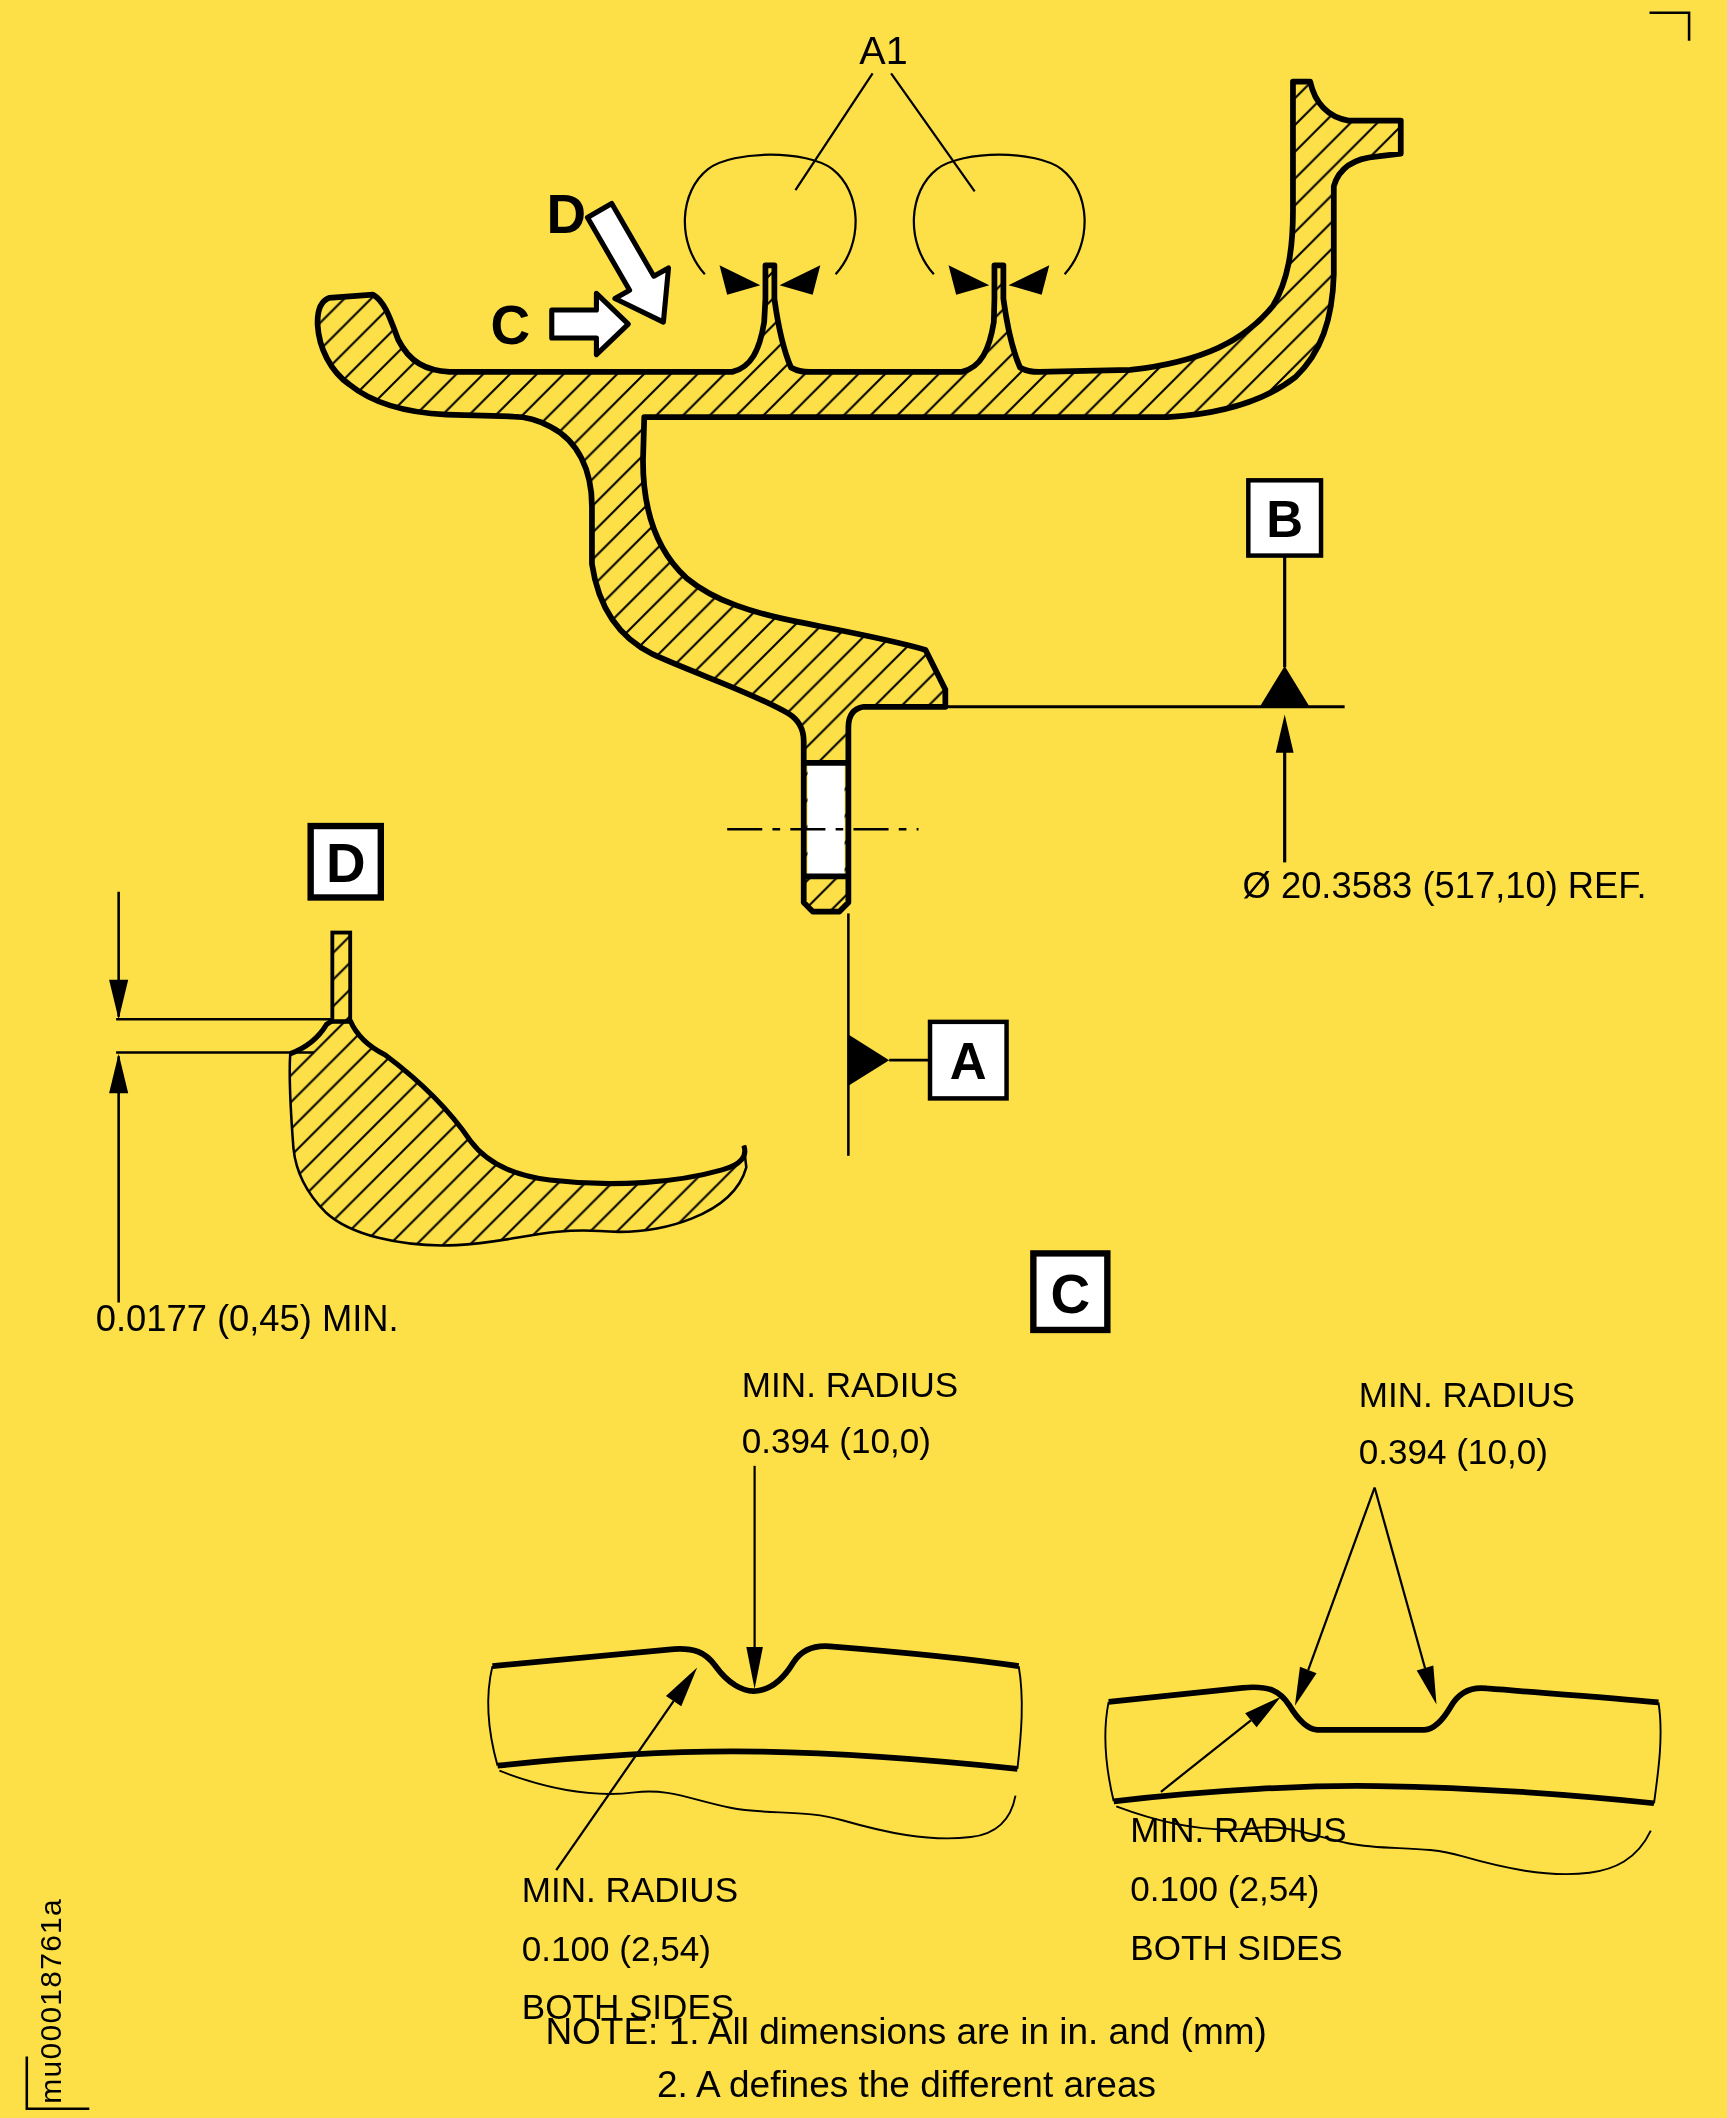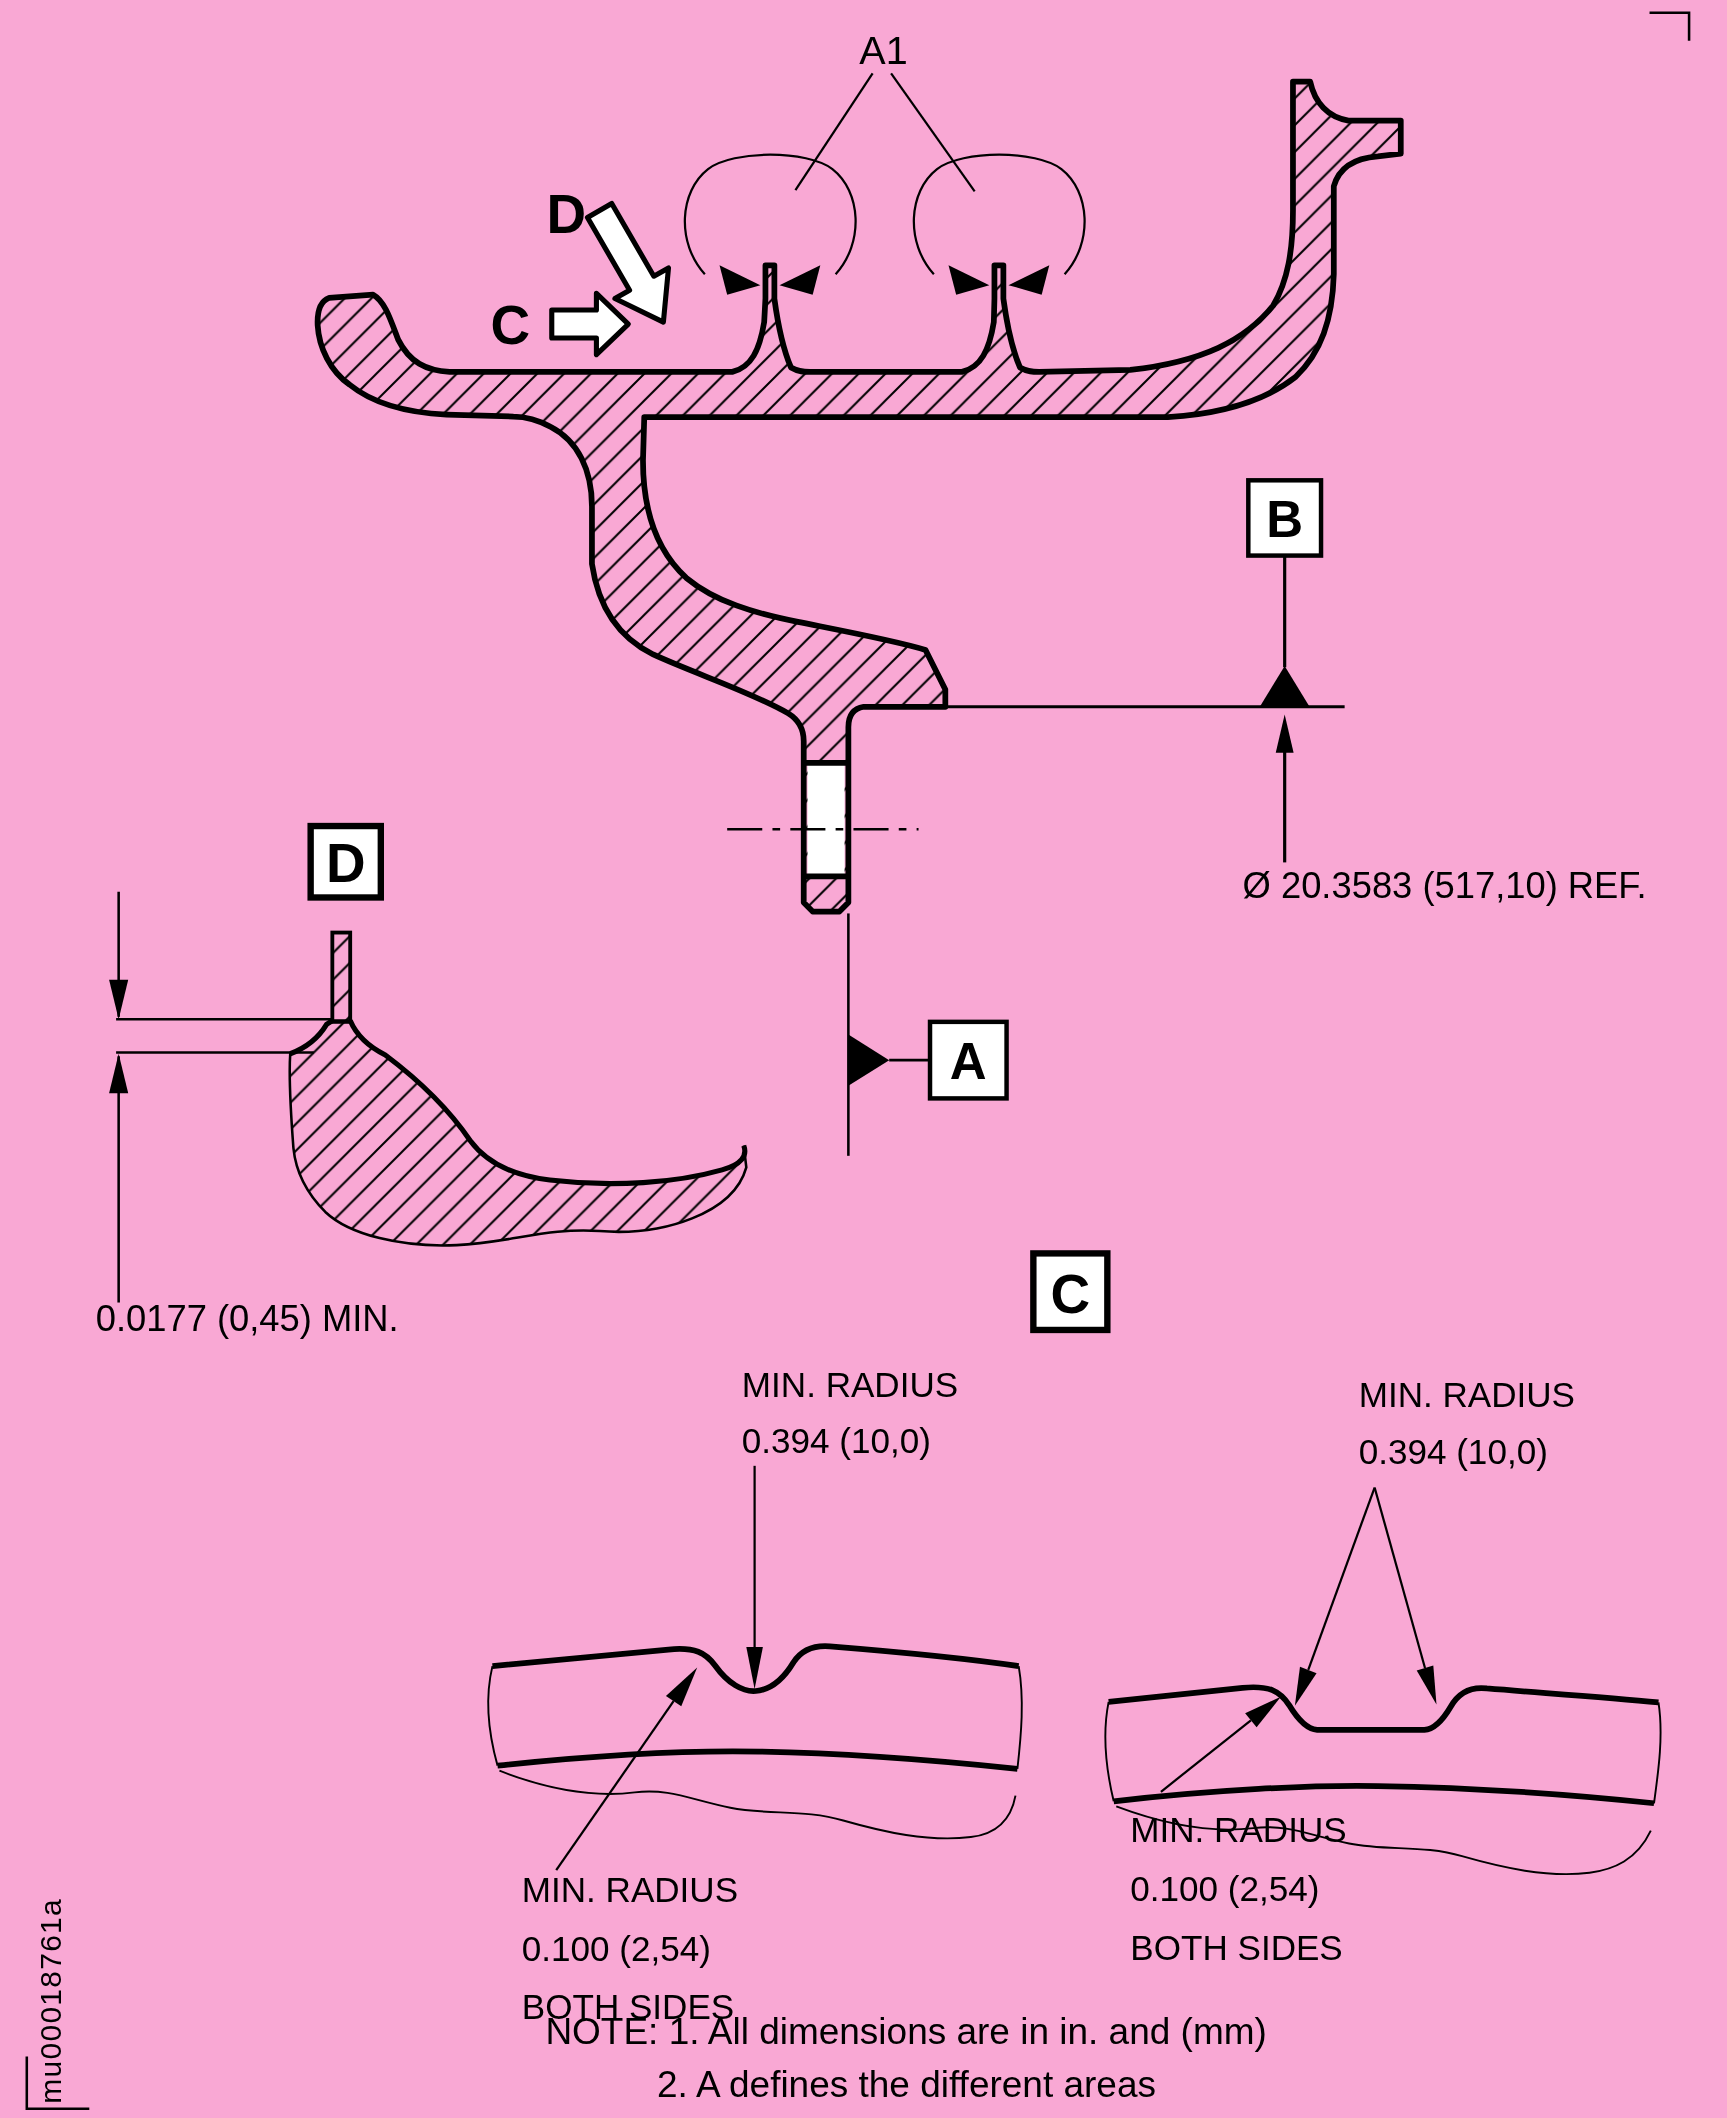--- a/index.html
+++ b/index.html
@@ -1,16 +1,16 @@
 <!DOCTYPE html>
 <html style="font-size:10.2px"><head>
 <meta charset="utf-8">
 <style>
   html,body{margin:0;padding:0;background:#ffffff;}
-  .sheet{position:relative;width:1728px;height:2119px;background:#f9a8d4;overflow:hidden;
+  .sheet{position:relative;width:1728px;height:2119px;background:#fde047;overflow:hidden;
          font-family:"Liberation Sans", sans-serif;}
   svg{display:block}
   text{fill:#000;}
   .dimtxt{font-size:57px;}
   .callout{font-size:55px;}
   .notetxt{font-size:58px;}
   .datumletter{font-size:80px;font-weight:bold;}
   .viewletter{font-size:86px;font-weight:bold;}
   .arealabel{font-size:62px;}
   .idtxt{font-size:47px;letter-spacing:2px;}

